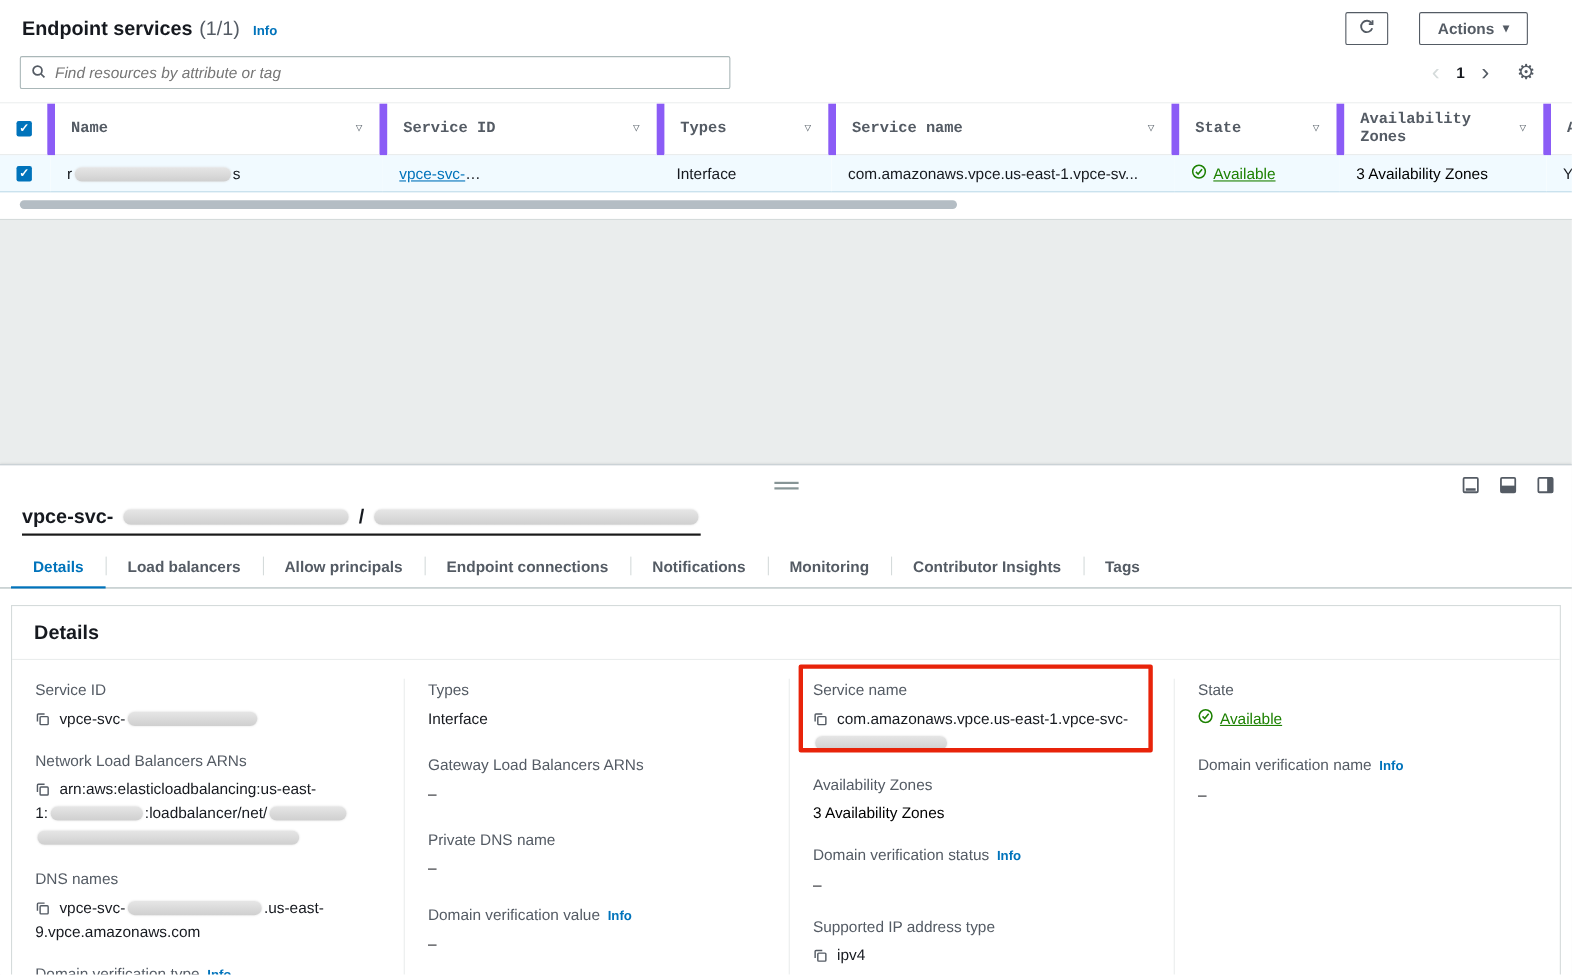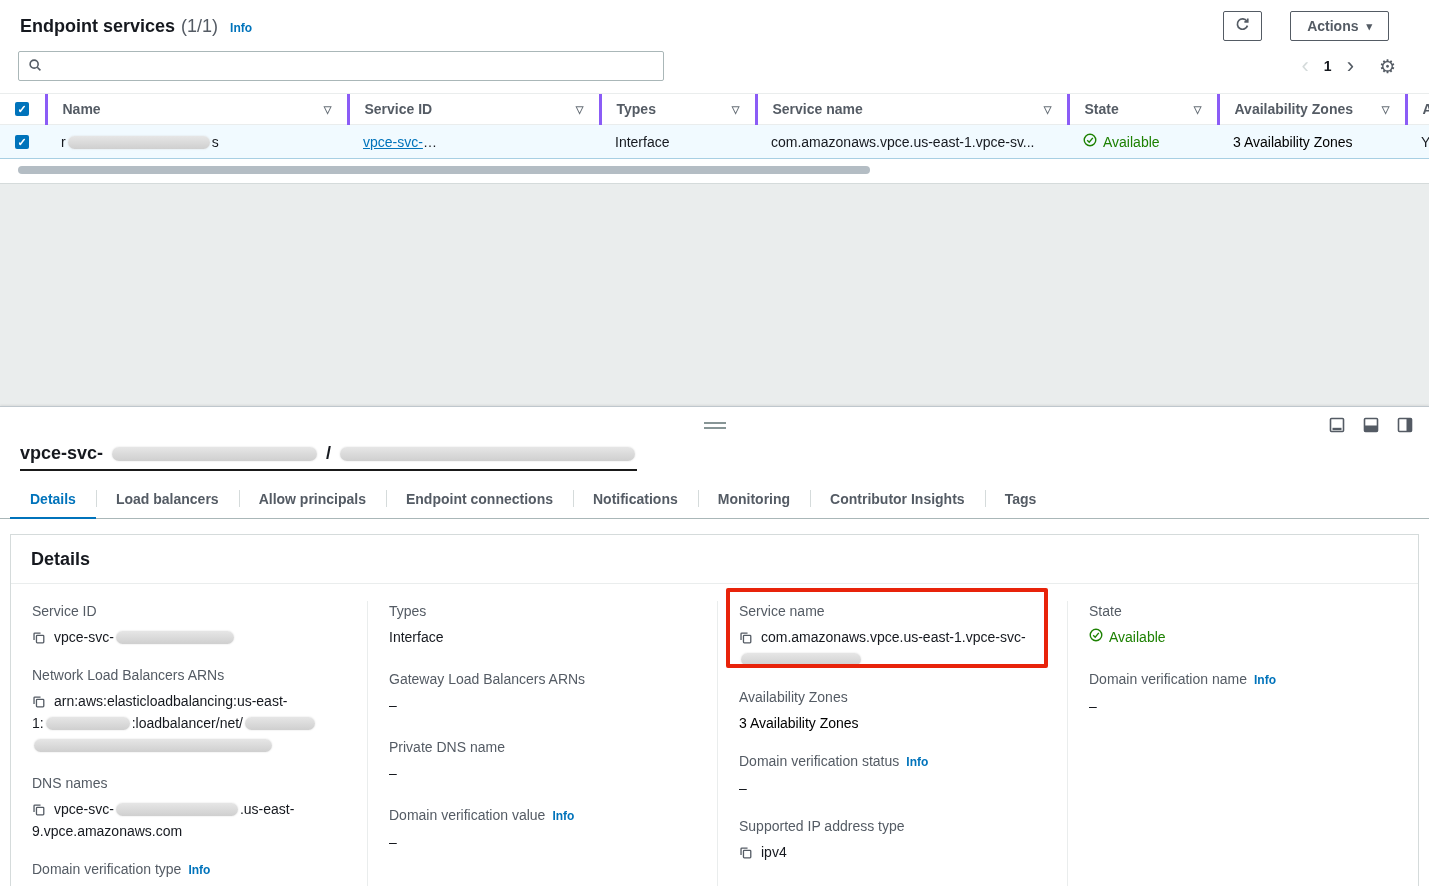--- a/index.html
+++ b/index.html
@@ -33,34 +33,34 @@
   .chev { font-size: 22px; line-height: 1; cursor: pointer; }
   .chev.disabled { color: #d5dbdb; }
   .page-num { font-weight: 700; color: #16191f; font-size: 14px; }
   .gear { font-size: 19px; color: #545b64; cursor: pointer; margin-left: 10px; }
 
   
   .table-wrap { width: 1429px; overflow: hidden; border-top: 1px solid #eaeded; }
   table.tbl { width: 1526px; border-collapse: collapse; table-layout: fixed; }
   .tbl th { text-align: left; font-weight: 700; color: #545b64; font-size: 14px;
             padding: 7px 15px; border-bottom: 1px solid #eaeded; background: #fff; }
-  .tbl th + th { border-left: 3px solid #8b5cf6; }
+  .tbl th + th { border-left: 7px solid #8b5cf6; font-family: Liberation Mono, monospace; }
   .th-inner { display: flex; align-items: center; justify-content: space-between; gap: 6px; }
   .filter { font-size: 10px; color: #687078; cursor: pointer; }
   .tbl td { padding: 8px 15px; background: #f1faff; border-top: 1px solid #a8cfe3;
             border-bottom: 1px solid #a8cfe3; white-space: nowrap; overflow: hidden;
             text-overflow: ellipsis; font-size: 14px; }
   .col-check { width: 46px; } .col-name { width: 302px; } .col-sid { width: 252px; }
   .col-types { width: 156px; } .col-sname { width: 312px; } .col-state { width: 150px; }
   .col-az { width: 188px; } .col-trunc { width: 120px; }
   .checkbox { width: 14px; height: 14px; background: #0073bb; border-radius: 2px; color: #fff;
               font-size: 11px; line-height: 14px; text-align: center; font-weight: 700; cursor: pointer; }
   .blue-link { color: #0073bb; text-decoration: underline; cursor: pointer; }
   .dark-link { color: #000000; cursor: pointer; }
-  .state-ok { display: inline-flex; align-items: center; gap: 6px; color: #1d8102; }
+  .state-ok { display: inline-flex; align-items: center; gap: 6px; color: #1d8102; text-decoration: underline; }
 
   .redact { display: inline-block; height: 13px; border-radius: 7px; vertical-align: -2px;
             background: linear-gradient(#e6e6e6, #cfcfcf); box-shadow: 0 0 2px #dcdcdc; margin: 0 2px; }
 
   .hscroll { height: 8px; margin: 7px 18px 9px; position: relative; }
   .hscroll .thumb { position: absolute; left: 0; top: 0; height: 8px; width: 852px;
                     background: #b4bdc4; border-radius: 4px; cursor: pointer; }
 
   .gray-gap { height: 222px; background: #eaeded; }
 
@@ -123,20 +123,21 @@
   </div>
 
   <div class="toolbar-row">
     <div class="search-box">
       <span>
         <svg width="14" height="14" viewBox="0 0 16 16" fill="none" stroke="#545b64" stroke-width="1.8">
           <circle cx="7" cy="7" r="4.6"></circle>
           <line x1="10.6" y1="10.6" x2="14.2" y2="14.2"></line>
         </svg>
       </span>
+      <input type="text" placeholder="Find resources by attribute or tag" style="">
     </div>
     <div class="paging">
       <span class="chev disabled">‹</span>
       <span class="page-num">1</span>
       <span class="chev">›</span>
       <span class="gear">⚙</span>
     </div>
   </div>
 
   <div class="table-wrap">

